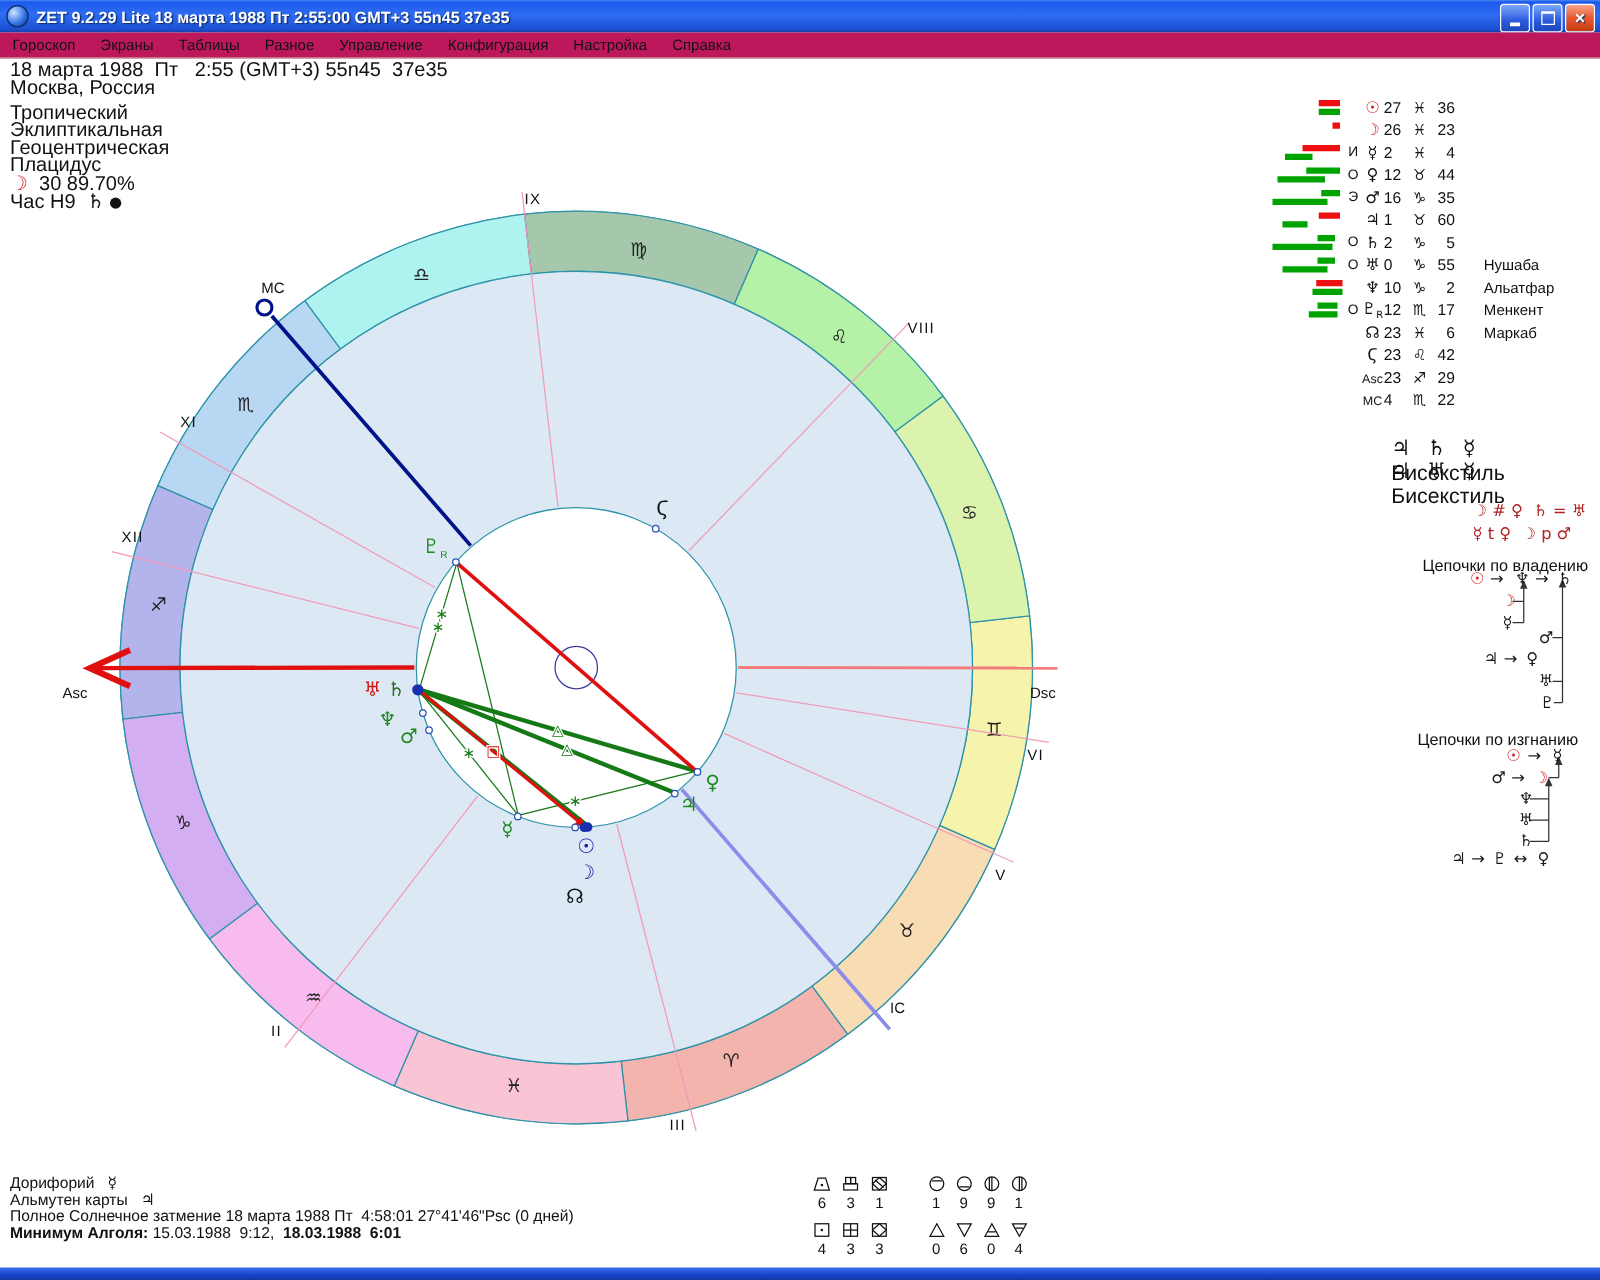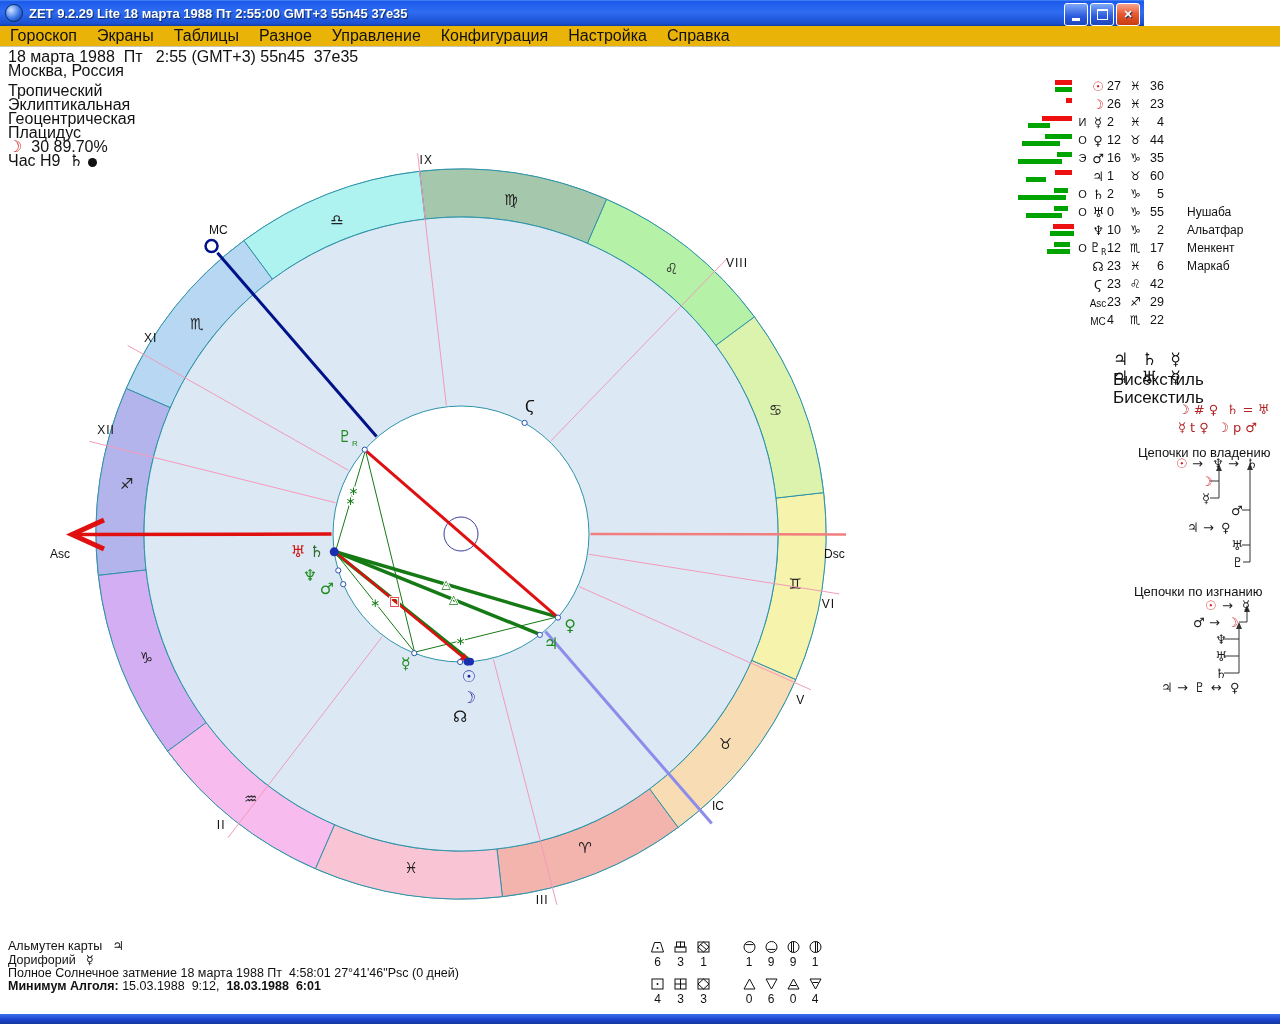--- a/index.html
+++ b/index.html
@@ -1,35 +1,35 @@
 <!DOCTYPE html>
 <html><head>
 <meta charset="utf-8">
 <style>
   html,body{margin:0;padding:0}
   body{width:1280px;height:1024px;position:relative;background:#fff;
        font-family:"Liberation Sans",sans-serif;overflow:hidden}
   .glyph,.pglyph,.psign,.chain-sym{font-family:"DejaVu Sans",sans-serif}
 
   
-  .titlebar{position:absolute;left:0;top:0;width:1144px;height:26px;
+  .titlebar{position:absolute;left:0;top:0;width:1280px;height:26px;
     background:linear-gradient(180deg,#4a8af4 0%,#1c5aec 6%,#2f6cf2 45%,#1b50d2 90%,#123f9e 100%);
     display:flex;align-items:center;color:#fff;font-weight:bold;font-size:13px;
     text-shadow:1px 1px 1px #0a2a6a;padding-left:5px;box-sizing:border-box}
   .app-icon{width:16px;height:16px;border-radius:50%;margin-right:6px;
     background:radial-gradient(circle at 5px 5px,#cfe2ff,#3a77e8 55%,#0a2f8a);border:1px solid #0a2f6a}
   .winbtns{position:absolute;right:4px;top:3px;display:flex;gap:2px}
   .winbtn{width:22px;height:21px;border-radius:3px;border:1px solid #fff;
     display:flex;align-items:center;justify-content:center;color:#fff;font-size:11px;font-weight:bold;
     background:linear-gradient(180deg,#7da8f8,#2a5ade 60%,#1c47b8)}
   .winbtn.close{background:linear-gradient(180deg,#f6a58c,#e8562c 50%,#c63d12)}
   .winbtn .minbar{width:8px;height:3px;background:#fff;margin-top:9px}
   .winbtn .restore{width:9px;height:8px;border:1px solid #fff;border-top:2px solid #fff;background:transparent}
-  .menubar{position:absolute;left:0;top:26px;width:1280px;height:20px;background:#eab308;
-    border-bottom:1px solid #c9c5b2;display:flex;align-items:center;font-size:16px;color:#111}
+  .menubar{position:absolute;left:0;top:26px;width:1280px;height:20px;background:#be185d;
+    border-bottom:1px solid #c9c5b2;display:flex;align-items:center;font-size:12px;color:#111}
   .menubar span{padding:2px 10px;cursor:default}
   .bottomedge{position:absolute;left:0;top:1014px;width:1280px;height:10px;
     background:linear-gradient(180deg,#3a6ff0,#1941c8 60%,#123a9e)}
 
   
   .info{position:absolute;left:8px;top:50px;font-size:16px;color:#111;line-height:14px}
   .info .row{height:14px;white-space:pre}
   .red{color:#d42424}
   .dot{display:inline-block;width:9px;height:9px;border-radius:50%;background:#111;vertical-align:-1px}
 
@@ -416,22 +416,22 @@
     <span class="chain-sym" style="left: 1215px; top: 650px;">♅</span>
     <span class="chain-sym" style="left: 1215px; top: 667px;">♄</span>
     <span class="chain-sym" style="left: 1161px; top: 681px;">♃</span>
     <span class="chain-sym" style="left: 1177px; top: 681px;">→</span>
     <span class="chain-sym" style="left: 1194px; top: 681px;">♇</span>
     <span class="chain-sym" style="left: 1211px; top: 681px;">↔</span>
     <span class="chain-sym" style="left: 1230px; top: 681px;">♀</span>
   </div>
 
 <div class="bblock">
+  <div class="row"><span>Дорифорий</span>&nbsp;&nbsp; <span class="glyph">☿</span></div>
   <div class="row"><span>Альмутен карты</span>&nbsp;&nbsp; <span class="glyph">♃</span></div>
-  <div class="row"><span>Дорифорий</span>&nbsp;&nbsp; <span class="glyph">☿</span></div>
   <div class="row">Полное Солнечное затмение 18 марта 1988 Пт  4:58:01 27°41'46"Psc (0 дней)</div>
   <div class="row"><b>Минимум Алголя:</b><span> 15.03.1988  9:12,  </span><b>18.03.1988  6:01</b></div>
 </div>
 
 <div class="stats" id="statsA" style="left:646px;top:939px;grid-template-columns:repeat(3,23px)">
     <div class="icell">
       <svg width="15" height="14" viewBox="0 0 15 14" style="stroke:#111;fill:none;stroke-width:1">
         <path d="M1.5,12 L4.5,2.5 H10.5 L13.5,12 Z"></path>
         <circle cx="7.5" cy="8" r="1" fill="#111" stroke="none"></circle>
       </svg>

